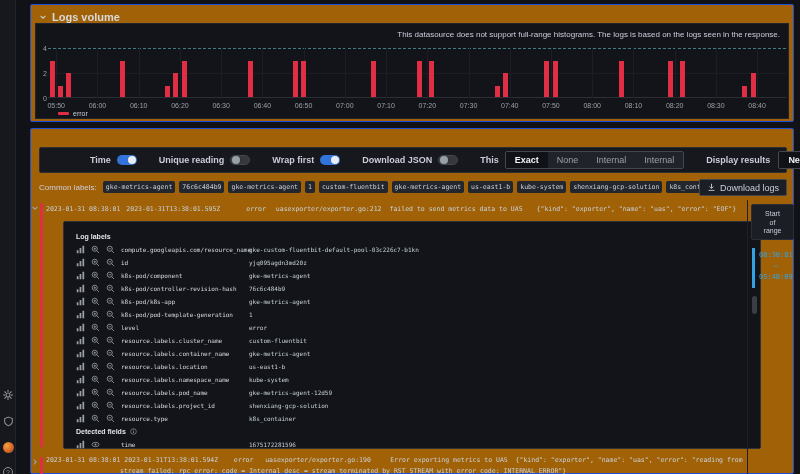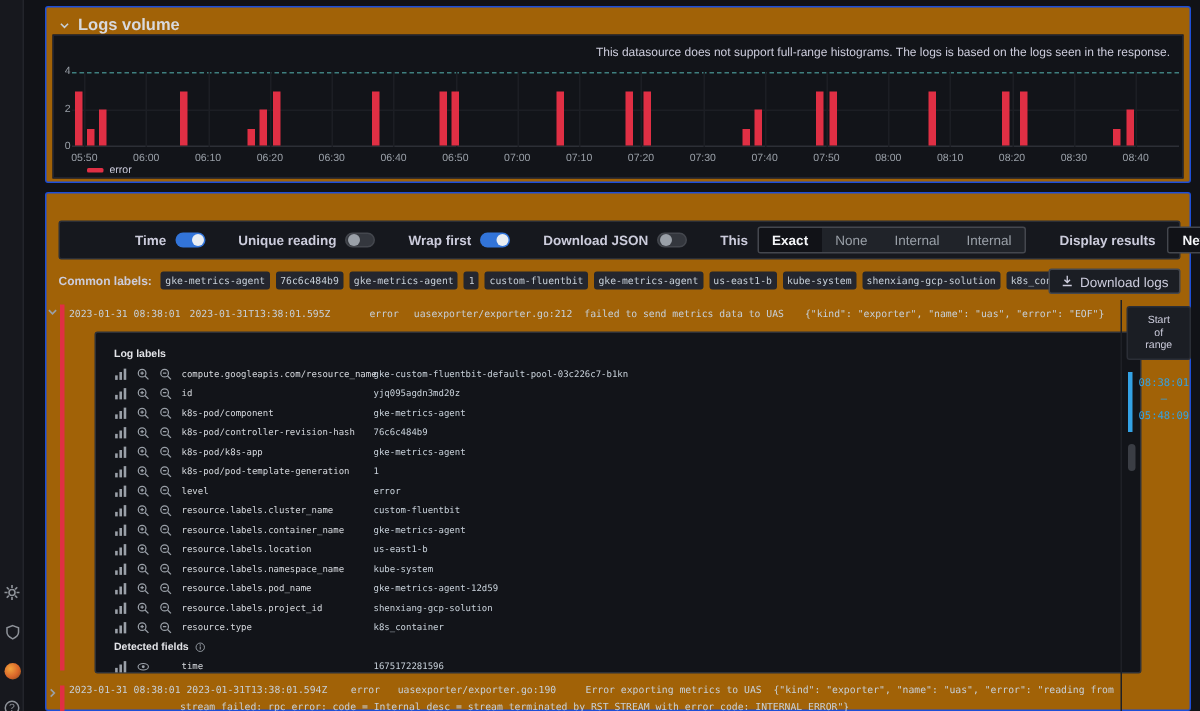--- a/index.html
+++ b/index.html
@@ -54,21 +54,21 @@
   .toggle.on  .knob { right:1px; }
   .toggle.off .knob { left:1px; top:0; background:#9aa0a8; }
   .radio-group { display:flex; border:1px solid #44474e; border-radius:2px; overflow:hidden; background:#202329; }
   .radio-opt { font-size:9px; padding:3px 9px; color:#9aa0a8; cursor:pointer; white-space:nowrap; }
   .radio-opt.selected { background:#111217; color:#f4f5f8; font-weight:bold; }
   #display-results { margin-left:auto; display:flex; align-items:center; gap:8px; }
 
   
   #common-labels-row { position:absolute; left:8px; top:52px; display:flex; align-items:center; gap:4px;
     max-width:650px; flex-wrap:nowrap; }
-  #common-labels-caption { font-size:8px; font-weight:bold; color:#ccccdc; margin-right:2px; white-space:nowrap; }
+  #common-labels-caption { font-size:8px; font-weight:normal; color:#ccccdc; margin-right:2px; white-space:nowrap; }
   .badge { font-family:"DejaVu Sans Mono", monospace; font-size:6.5px; color:#c7d0d9;
     background:#24262e; border-radius:2px; padding:2px 3px; white-space:nowrap; }
   #download-btn { position:absolute; right:6px; top:50px; height:17px; display:flex; align-items:center; gap:4px;
     border:1px solid #44474e; border-radius:2px; background:#1b1e24; padding:0 7px;
     font-size:9px; color:#ccccdc; cursor:pointer; }
 
   
   #log-area { position:absolute; left:0; top:72px; width:718px; }
   .mono { font-family:"DejaVu Sans Mono", monospace; }
   .log-row { position:relative; padding-left:15px; }

